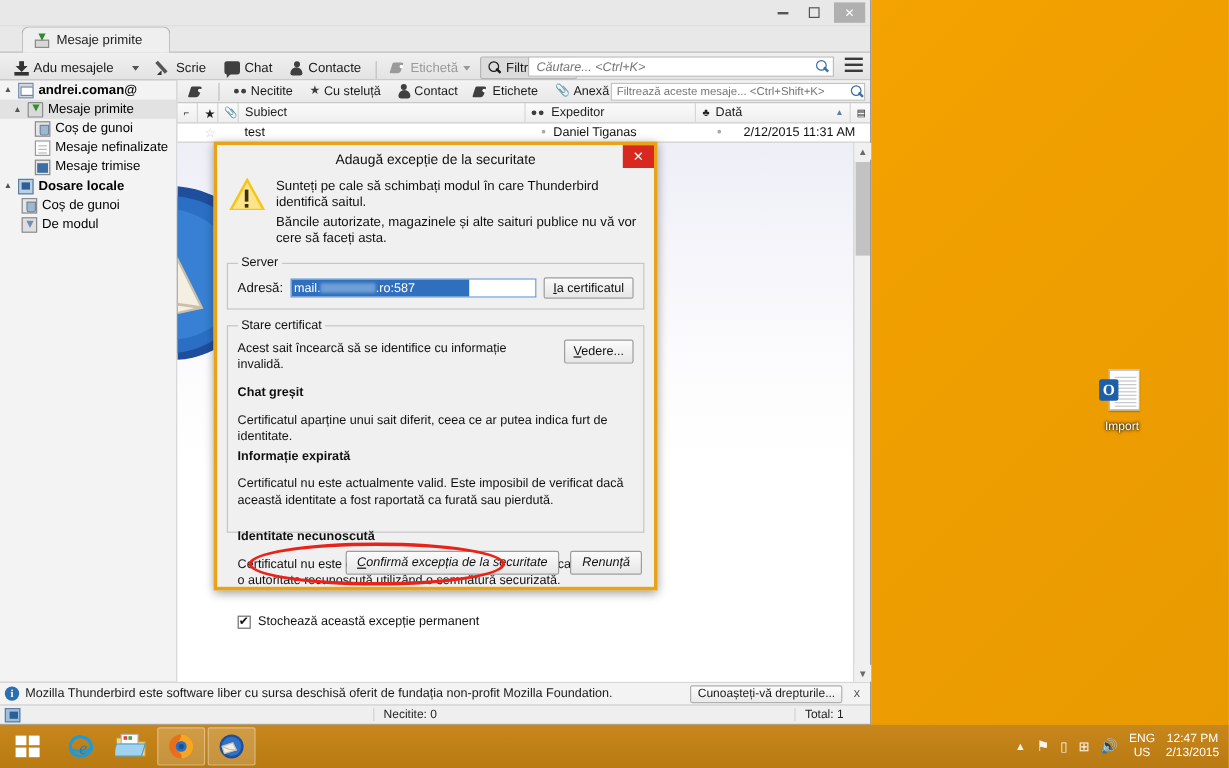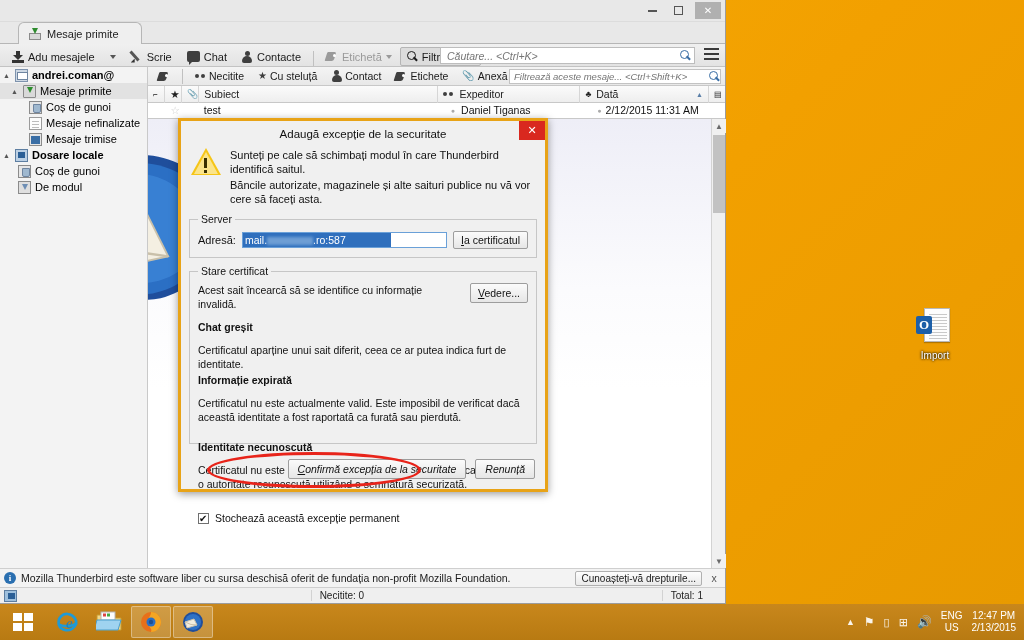--- a/index.html
+++ b/index.html
@@ -183,21 +183,21 @@
   #qfbar {
     height:19px; background:linear-gradient(#f4f4f4,#e8e8e8);
     border-bottom:1px solid #c8c8c8;
     display:flex; align-items:center; padding:0 4px; gap:2px; position:relative;
     flex:0 0 19px;
   }
   .qf { display:flex; align-items:center; gap:3px; padding:0 5px; height:16px;
         border:1px solid transparent; border-radius:2px; font-size:10.5px; color:#1a1a1a; }
   #qf-input-wrap { position:absolute; right:4px; top:2px; width:212px; height:15px; }
   #qf-input { width:100%; height:15px; border:1px solid #c3c3c3; background:#fff;
-              font-style:italic; font-size:9.5px; color:#8a8a8a; padding:0 16px 0 4px;
+              font-size:9.5px; color:#8a8a8a; padding:0 16px 0 4px;
               font-family:"Liberation Sans",sans-serif; }
   #qf-input-wrap .ico-mag { position:absolute; right:3px; top:2px; color:#3a6ea5;
                             width:9px; height:9px; }
   .ico-unread { width:11px;height:6px; }
   .ico-unread:before,.ico-unread:after{content:"";position:absolute;top:1px;width:4px;height:4px;
      border-radius:50%;background:#3f3f3f;}
   .ico-unread:before{left:0;} .ico-unread:after{left:6px;}
   .ico-star { color:#3f3f3f; font-size:10px; line-height:10px; }
   .ico-clip { color:#3f3f3f; font-size:10px; line-height:10px; }
 
@@ -516,21 +516,21 @@
       <div id="thread-rows">
         <div class="trow">
           <div class="td" style="width:18px"></div>
           <div class="td" style="width:17px;color:#cfcfcf">☆</div>
           <div class="td" style="width:17px"></div>
           <div class="td" style="width:267px">test</div>
           <div class="td" style="width:158px;gap:6px">
             <span style="color:#aaa;font-size:7px">●</span>
             <span>Daniel Tiganas</span>
           </div>
-          <div class="td" style="width:143px;gap:4px">
+          <div class="td" style="width:143px;gap:18px">
             <span style="color:#aaa;font-size:7px">●</span>
             <span>2/12/2015 11:31 AM</span>
           </div>
         </div>
       </div>
 
       <div id="msg-pane">
         <div id="msg-body">
           <svg id="tb-logo" viewBox="0 0 100 100">
             <ellipse cx="52" cy="52" rx="44" ry="44" fill="none"></ellipse>

